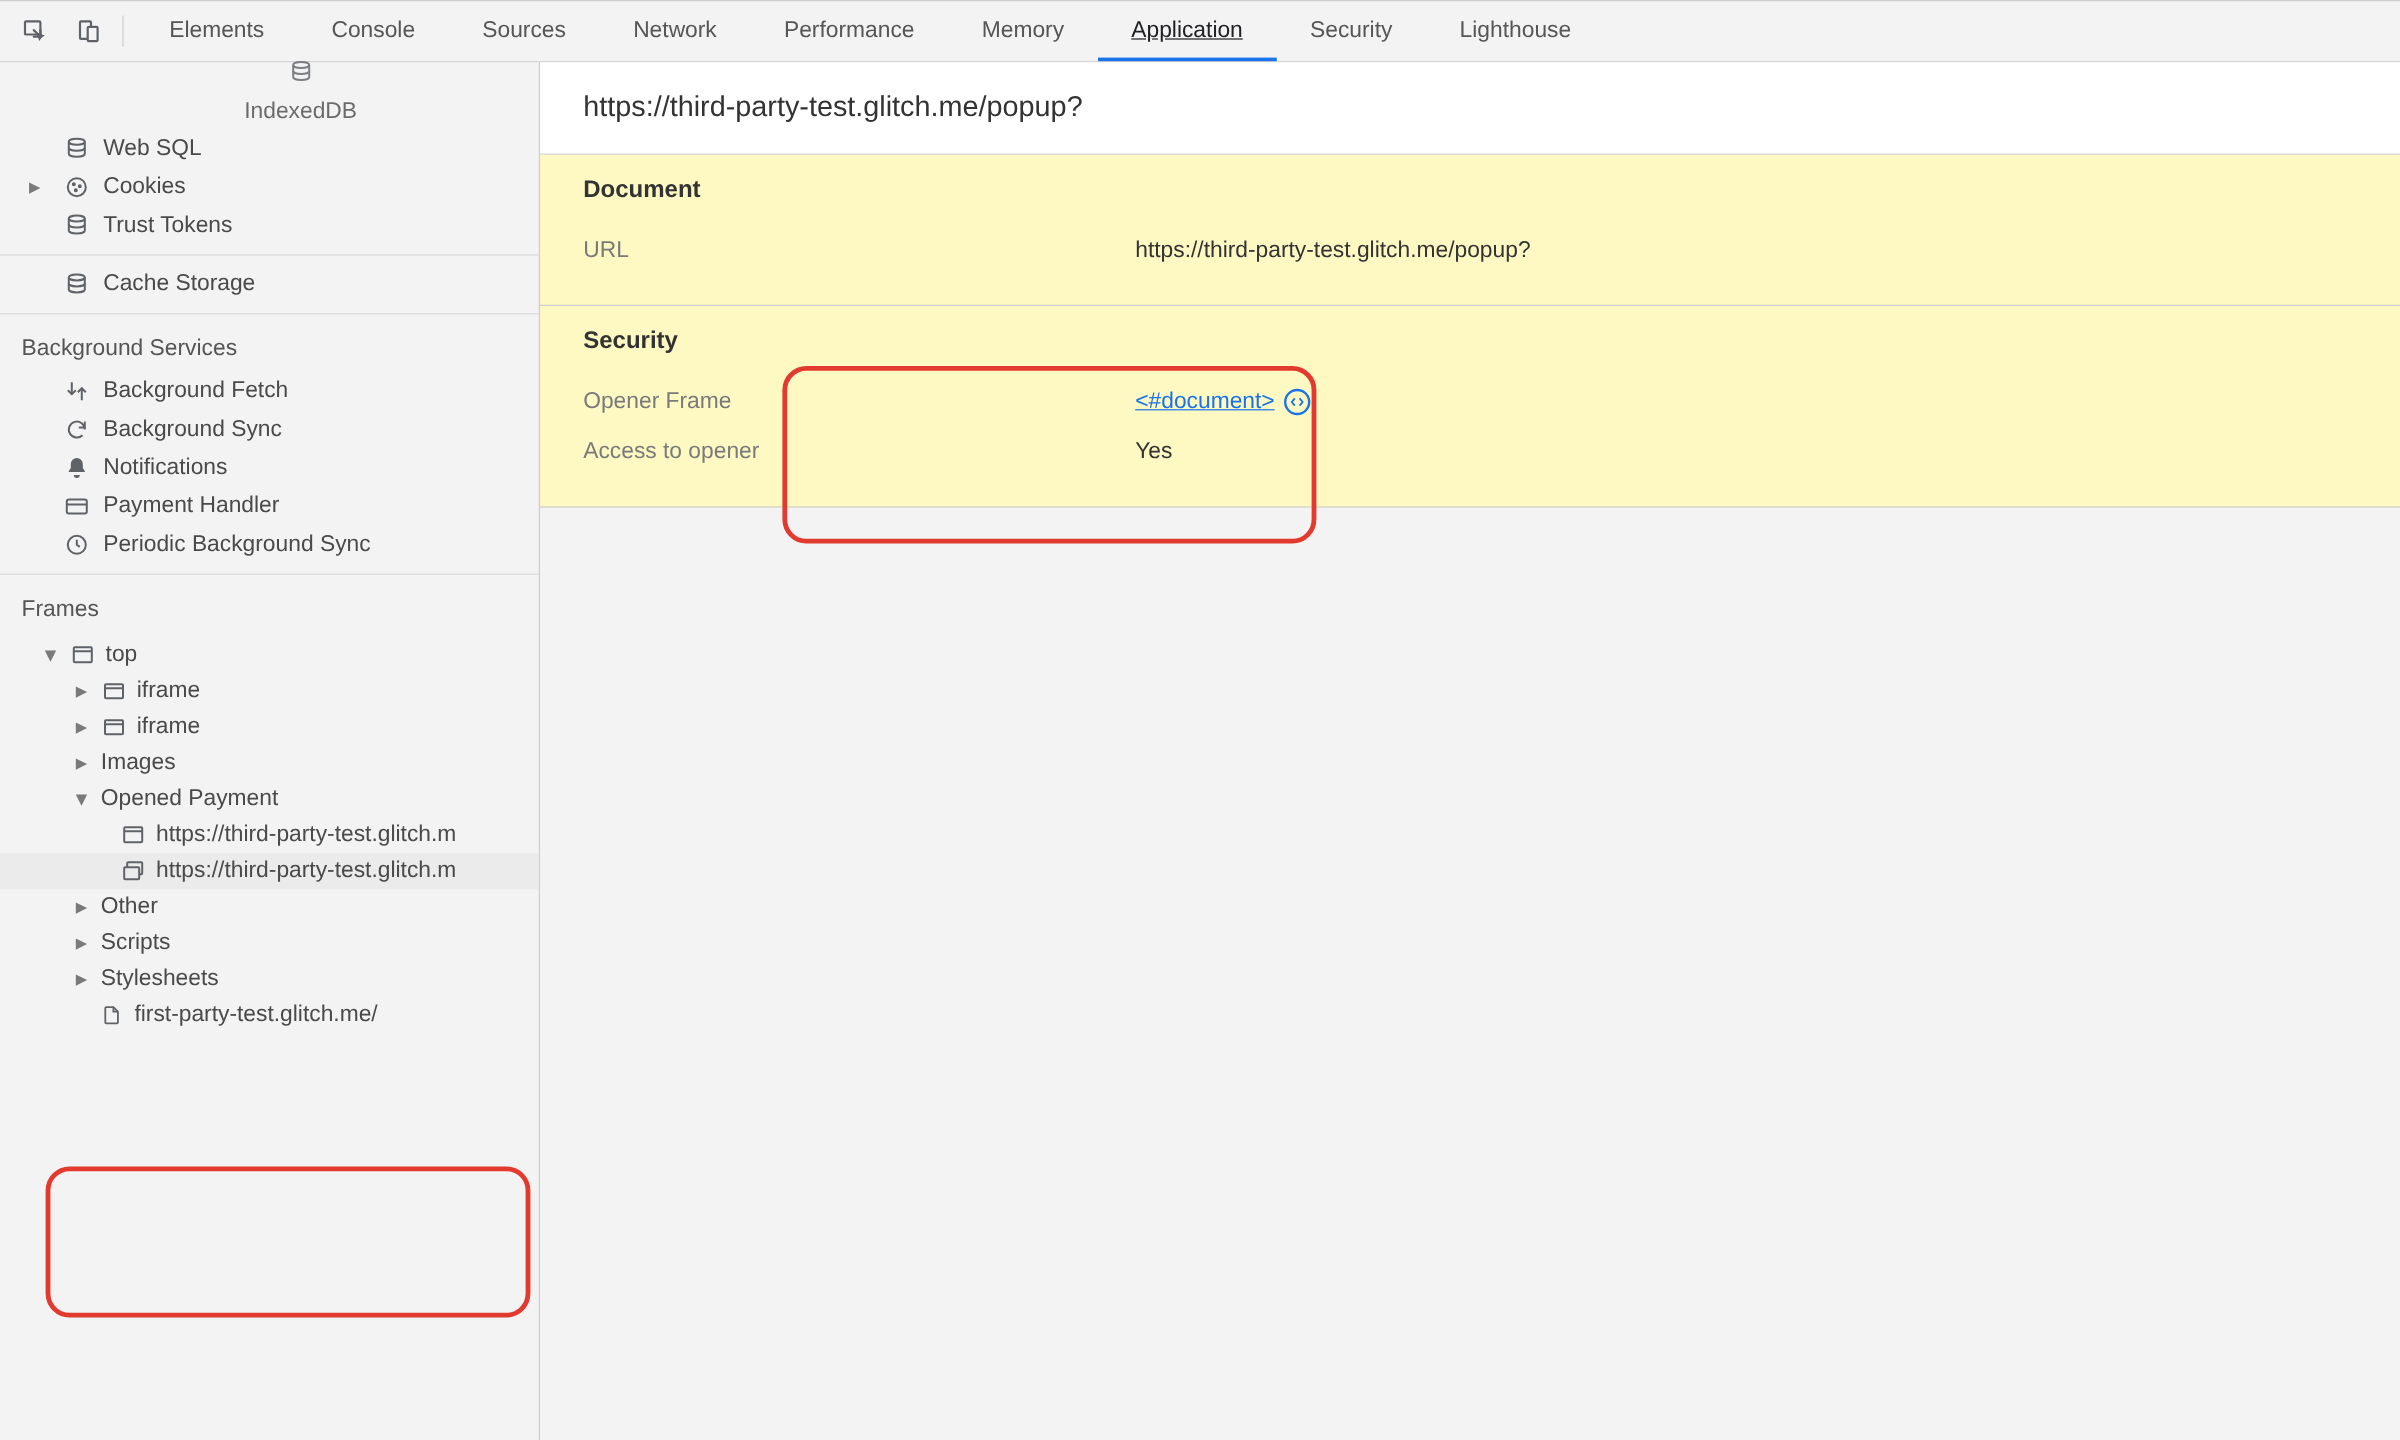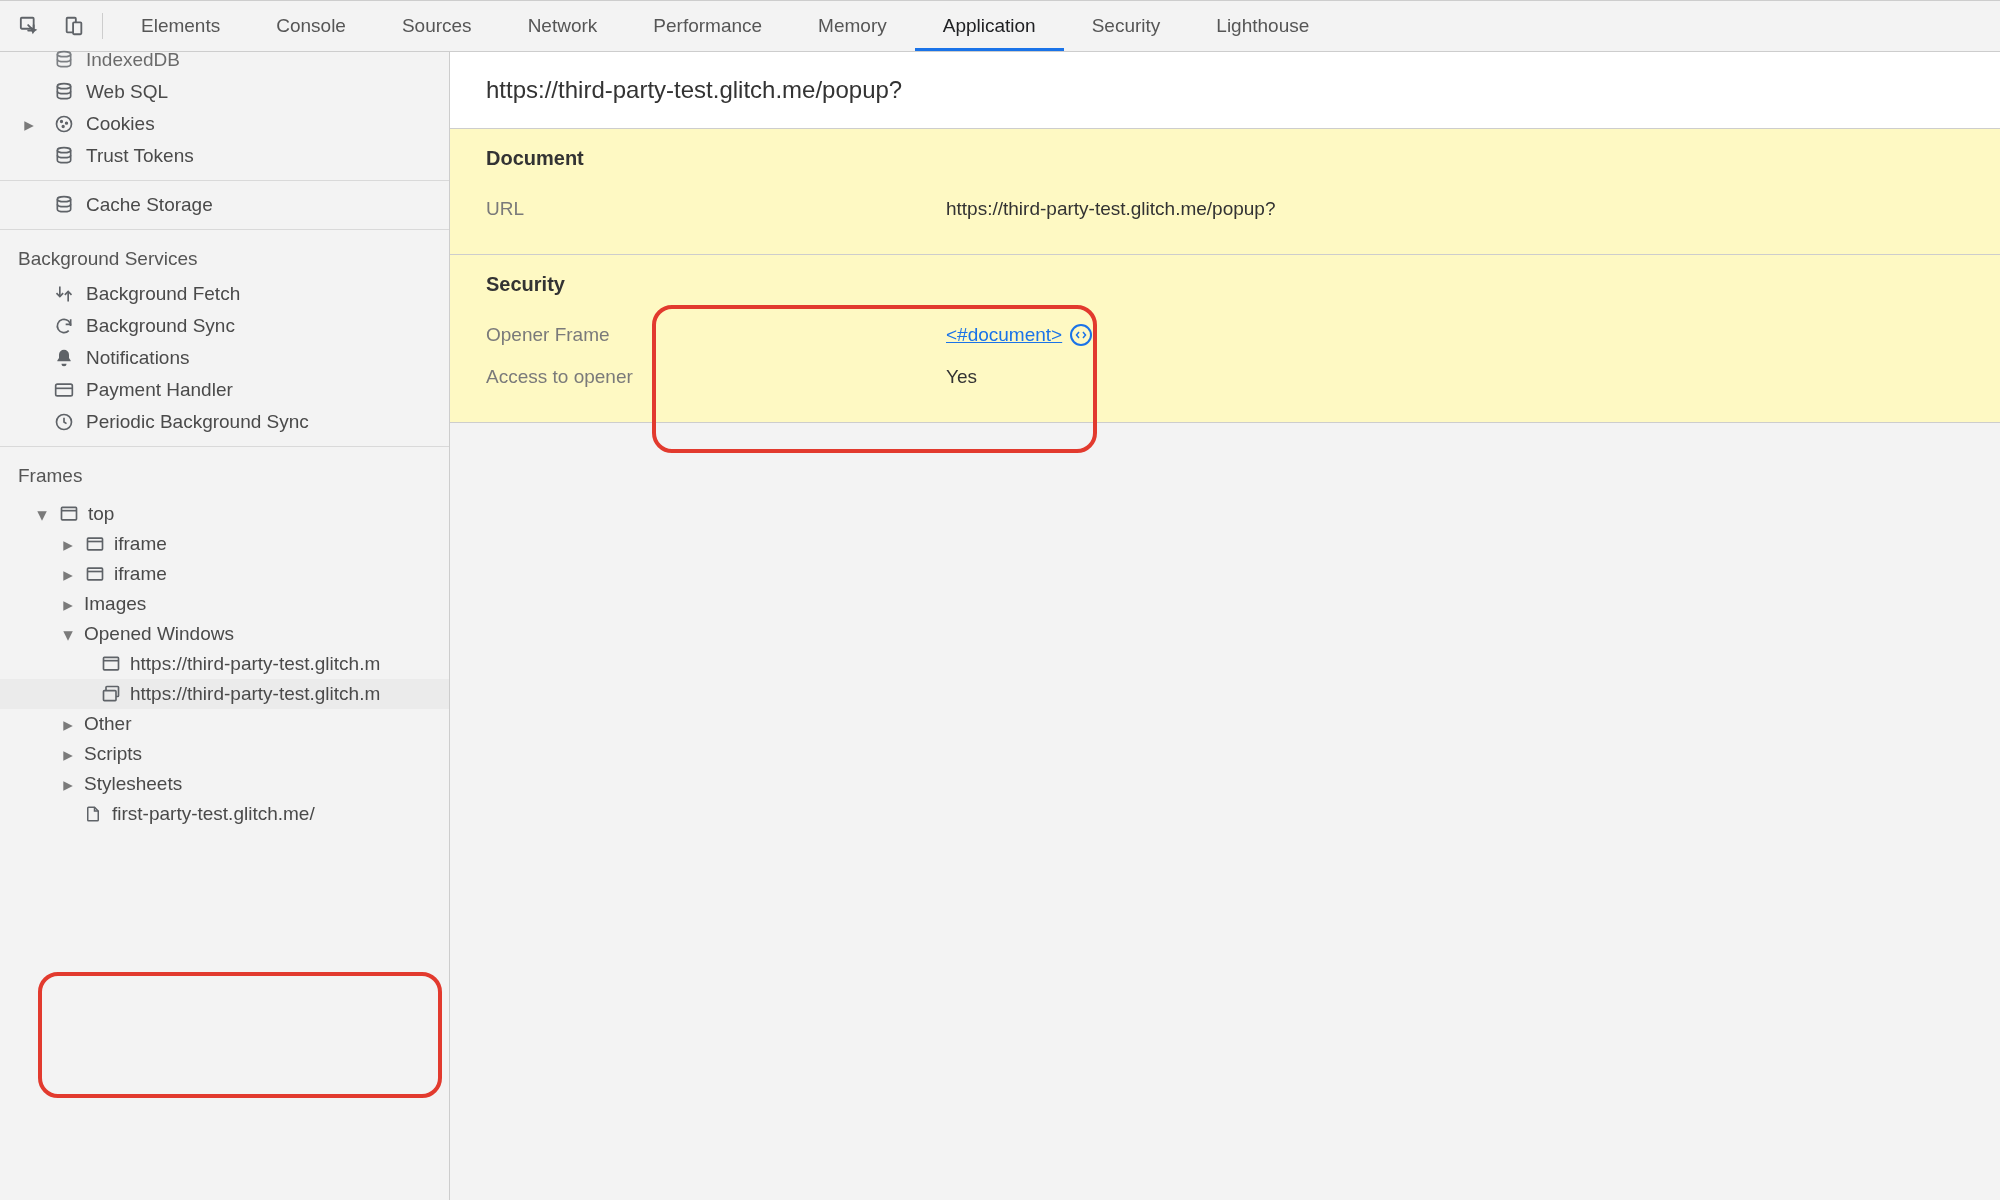--- a/index.html
+++ b/index.html
@@ -50,20 +50,21 @@
     display: flex; align-items: center;
     color: #565656;
     cursor: pointer;
     border-bottom: 3px solid transparent;
     border-top: 3px solid transparent;
     font-size: 19px;
   }
   .tabbar .tab.active {
     color: #202124;
     border-bottom-color: var(--active-border);
+    text-decoration: underline;
   }
 
   
   .columns {
     display: flex;
     align-items: stretch;
     min-height: 1148px;
   }
   .sidebar {
     width: 450px;
@@ -212,21 +213,21 @@
     <div class="tab active">Application</div>
     <div class="tab">Security</div>
     <div class="tab">Lighthouse</div>
   </div>
 
   <div class="columns">
 
     <div class="sidebar">
 
       <div class="group" style="padding-top:2px;">
-        <div class="item rel" style="margin-top:-10px; opacity:.8;">
+        <div class="item rel" style="margin-top:-10px; opacity:.8;flex-direction:column;">
           <span class="icon">
             <svg width="20" height="20" viewBox="0 0 24 24" fill="none" stroke="currentColor" stroke-width="2">
                 <ellipse cx="12" cy="5" rx="8" ry="3"></ellipse>
                 <path d="M4 5v6c0 1.7 3.6 3 8 3s8-1.3 8-3V5"></path>
                 <path d="M4 11v6c0 1.7 3.6 3 8 3s8-1.3 8-3v-6"></path>
               </svg>
           </span>
           <span>IndexedDB</span>
         </div>
         <div class="item">
@@ -363,21 +364,21 @@
             <span class="lbl">iframe</span>
           </div>
           <div class="tree-row">
             <span class="pad" style="width:52px;"></span>
             <span class="tw">▸</span>
             <span class="lbl">Images</span>
           </div>
           <div class="tree-row">
             <span class="pad" style="width:52px;"></span>
             <span class="tw">▾</span>
-            <span class="lbl">Opened Windows</span>
+            <span class="lbl">Opened Payment</span>
           </div>
           <div class="tree-row">
             <span class="pad" style="width:92px;"></span>
             <span class="ricon">
               <svg width="20" height="20" viewBox="0 0 24 24" fill="none" stroke="currentColor" stroke-width="2">
                   <rect x="3" y="4" width="18" height="15" rx="1"></rect>
                   <line x1="3" y1="8" x2="21" y2="8"></line>
                 </svg>
             </span>
             <span class="lbl">https://third-party-test.glitch.m</span>

